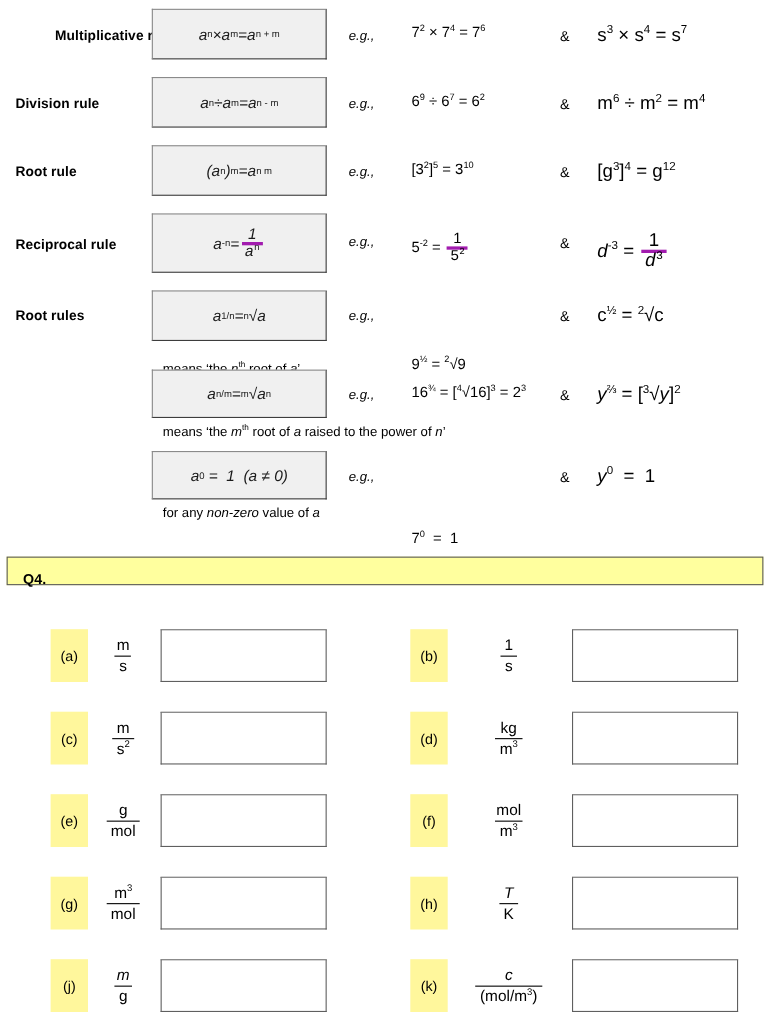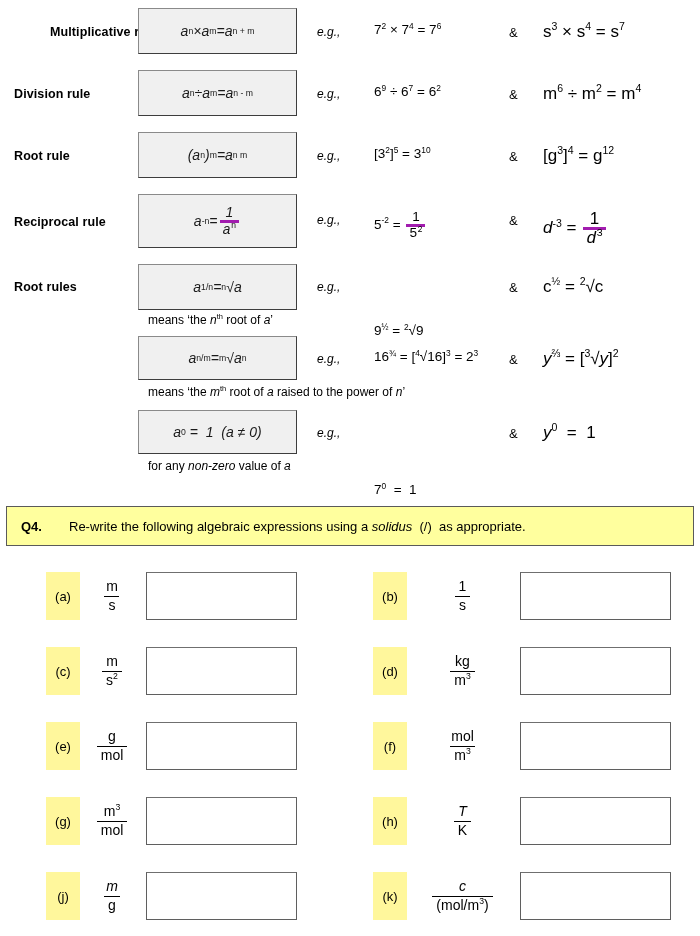--- a/index.html
+++ b/index.html
@@ -92,21 +92,21 @@
   }
   .frac > .num { padding: 0 3px; }
   .frac > .den { padding: 0 3px; border-top: 3px solid #a21caf; font-family: Liberation Mono, monospace; }
 
   
   #q4-banner {
     position: absolute;
     left: 6px;
     top: 506px;
     width: 688px;
-    height: 40px;
+    height: 26px;
     background: #ffff9e;
     border: 1px solid #5a5a5a;
     box-sizing: border-box;
   }
   #q4-banner .q4-tag {
     position: absolute;
     left: 14px;
     top: 12px;
     font-size: 13px;
     font-weight: bold;
@@ -209,21 +209,21 @@
           <span class="den"><span class="it">d</span><sup>3</sup></span>
         </span></div>
     </div>
     <div class="rule-row" style="top: 0px;">
       <div class="rule-label" style="top: 280px;">Root rules</div>
       <div class="formula-box" style="top: 264px; height: 46px;"><span class="it">a</span><sup>1/n</sup> = <sup>n</sup>√<span class="it">a</span></div>
       <div class="eg" style="top: 280px;">e.g.,</div>
       <div class="ex1" style="top: 277px; margin-top: 46px;">9<sup>½</sup> = <sup>2</sup>√9</div>
       <div class="amp" style="top: 280px;">&amp;</div>
       <div class="ex2" style="top: 277px;">c<sup>½</sup> = <sup>2</sup>√c</div>
-      <div class="note" style="top: 313px;">means ‘the <span class="it">n</span><sup>th</sup> root of <span class="it">a</span>’</div>
+      <div class="note" style="top: 328px;">means ‘the <span class="it">n</span><sup>th</sup> root of <span class="it">a</span>’</div>
     </div>
     <div class="rule-row" style="top: 0px;">
       <div class="formula-box" style="top: 336px; height: 44px;"><span class="it">a</span><sup>n/m</sup> = <sup>m</sup>√<span class="it">a</span> <sup>n</sup></div>
       <div class="eg" style="top: 352px;">e.g.,</div>
       <div class="ex1" style="top: 349px;">16<sup>¾</sup> = [<sup>4</sup>√16]<sup>3</sup> = 2<sup>3</sup></div>
       <div class="amp" style="top: 352px;">&amp;</div>
       <div class="ex2" style="top: 349px;"><span class="it">y</span><sup>⅔</sup> = [<sup>3</sup>√<span class="it">y</span>]<sup>2</sup></div>
       <div class="note" style="top: 385px;">means ‘the <span class="it">m</span><sup>th</sup> root of <span class="it">a</span> raised to the power of <span class="it">n</span>’</div>
     </div>
     <div class="rule-row" style="top: 0px;">
@@ -231,21 +231,20 @@
       <div class="eg" style="top: 426px;">e.g.,</div>
       <div class="ex1" style="top: 436px; margin-top: 46px;">7<sup>0</sup> &nbsp;= &nbsp;1</div>
       <div class="amp" style="top: 426px;">&amp;</div>
       <div class="ex2" style="top: 423px;"><span class="it">y</span><sup>0</sup> &nbsp;= &nbsp;1</div>
       <div class="note" style="top: 459px;">for any <span class="it">non-zero</span> value of <span class="it">a</span></div>
     </div>
   </div>
 
 <div id="q4-banner">
   <span class="q4-tag">Q4.</span>
-  <span class="q4-text">Re-write the following algebraic expressions using a <span class="it">solidus</span> &nbsp;(/) &nbsp;as appropriate.</span>
 </div>
 
 <div id="answer-grid">
     <div class="item">
       <div class="item-tag" style="left: 46px; top: 12px;">(a)</div>
       <div class="item-expr" style="left: 86px; top: 8px; width: 52px;">
         <span class="efrac">
           <span class="num">m</span>
           <span class="den">s</span>
         </span>

